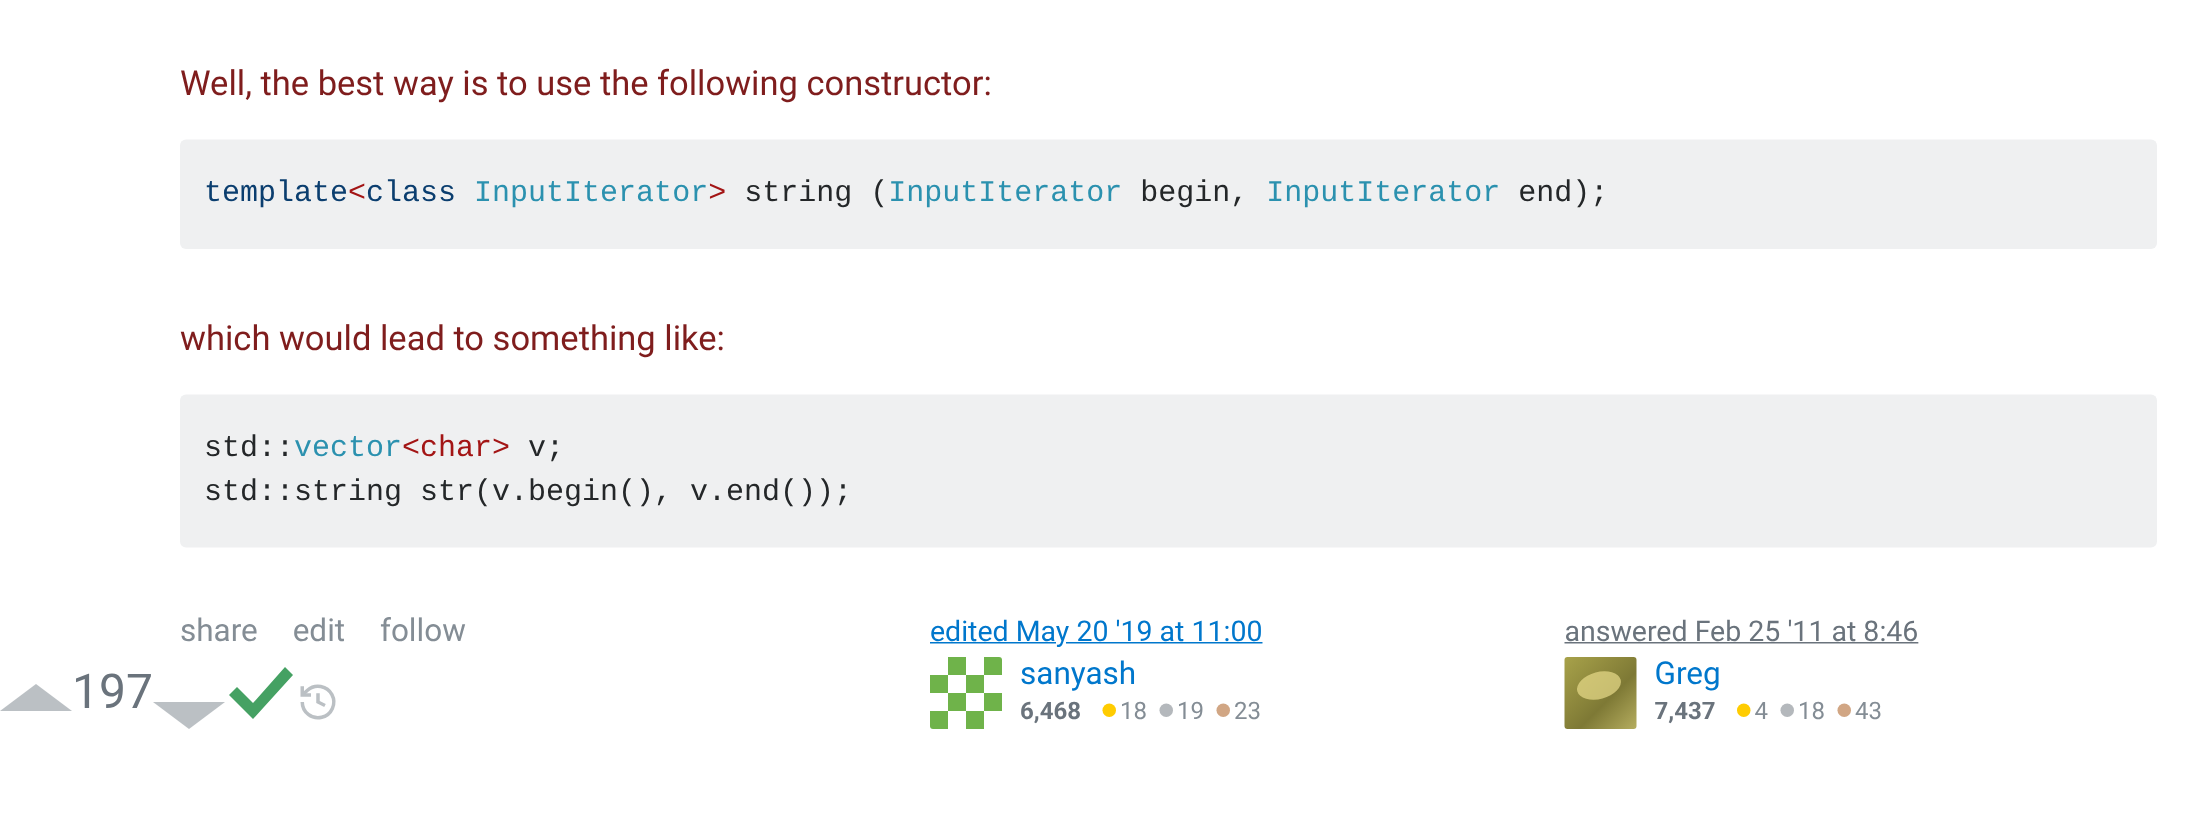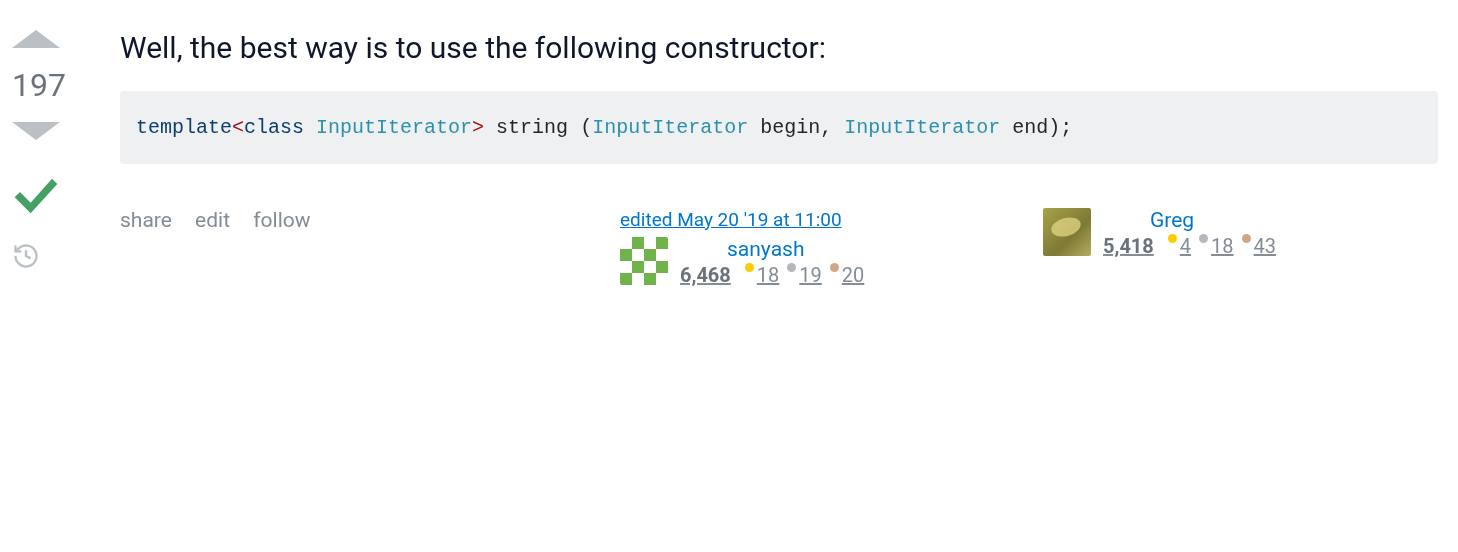--- a/index.html
+++ b/index.html
@@ -10,24 +10,23 @@
     color: #242729;
   }
   .answer {
     display: flex;
     padding: 20px 20px 20px 0;
     width: 1458px;
   }
   .vote-col {
     width: 120px;
     display: flex;
-    flex-direction: column;
-    align-items: flex-start;
+    flex-direction: row;
+    align-items: flex-end;
     padding-top: 10px;
-    padding-left: 12px;
   }
   .vote-arrow {
     width: 0; height: 0;
     cursor: pointer;
   }
   .vote-up {
     border-left: 24px solid transparent;
     border-right: 24px solid transparent;
     border-bottom: 18px solid #bbc0c4;
     margin-bottom: 12px;
@@ -52,23 +51,23 @@
     margin-top: 22px;
     color: #bbc0c4;
     cursor: pointer;
   }
   .history-icon svg { width: 28px; height: 28px; }
   .main-col {
     flex: 1;
     padding-top: 8px;
   }
   .body-text {
-    font-size: 30px;
-    color: #0f172a;
-    margin: 0 0 22px 0;
+    font-size: 23px;
+    color: #7f1d1d;
+    margin: 12px 0 22px 0;
     line-height: 1.35;
   }
   .code-block {
     background: #eff0f1;
     border-radius: 4px;
     padding: 22px 16px;
     margin: 0 0 44px 0;
     font-family: Consolas, Menlo, Monaco, "Courier New", monospace;
     font-size: 20px;
     line-height: 1.45;
@@ -137,27 +136,26 @@
     border-radius: 50%;
     transform: rotate(-15deg);
     opacity: 0.7;
   }
   .uc-details { display: flex; flex-direction: column; }
   .uc-name {
     color: #0077cc;
     font-size: 21px;
     cursor: pointer;
     margin-bottom: 2px;
-    margin-left: 47px;
   }
   .uc-stats {
     display: flex;
-    font-size: 20px;
+    align-items: center;
+    font-size: 16px;
     color: #848d95;
-    text-decoration: underline;
   }
   .uc-rep {
     font-weight: 700;
     color: #6a737c;
     margin-right: 6px;
   }
   .badge-dot {
     width: 9px; height: 9px;
     border-radius: 50%;
     display: inline-block;
@@ -190,21 +188,24 @@
         <polyline points="12 7 12 12 16 14"></polyline>
       </svg>
     </div>
   </div>
 
   <div class="main-col">
     <p class="body-text">Well, the best way is to use the following constructor:</p>
 
     <div class="code-block"><span class="kw">template</span><span class="lt">&lt;</span><span class="kw">class</span><span> </span><span class="cls">InputIterator</span><span class="lt">&gt;</span><span> string (</span><span class="cls">InputIterator</span><span> begin, </span><span class="cls">InputIterator</span><span> end);</span></div>
 
-
+    <p class="body-text">which would lead to something like:</p>
+
+    <div class="code-block"><span>std::</span><span class="cls">vector</span><span class="lt">&lt;</span><span class="lt">char</span><span class="lt">&gt;</span><span> v;</span>
+<span>std::string str(v.begin(), v.end());</span></div>
 
     <div class="bottom-row">
       <div class="actions">
         <span>share</span>
         <span>edit</span>
         <span>follow</span>
       </div>
 
       <div class="usercard">
         <div class="uc-action uc-action-link">edited May 20 '19 at 11:00</div>
@@ -212,33 +213,34 @@
           <span class="avatar avatar-sanyash"></span>
           <div class="uc-details">
             <span class="uc-name">sanyash</span>
             <div class="uc-stats">
               <span class="uc-rep">6,468</span>
               <span class="badge-dot gold"></span>
                 <span>18</span>
               <span class="badge-dot silver"></span>
                 <span>19</span>
               <span class="badge-dot bronze"></span>
-                <span>20</span>
+                <span>23</span>
             </div>
           </div>
         </div>
       </div>
 
       <div class="usercard">
+        <div class="uc-action">answered Feb 25 '11 at 8:46</div>
         <div class="uc-row">
           <span class="avatar avatar-greg"></span>
           <div class="uc-details">
             <span class="uc-name">Greg</span>
             <div class="uc-stats">
-              <span class="uc-rep">5,418</span>
+              <span class="uc-rep">7,437</span>
               <span class="badge-dot gold"></span>
                 <span>4</span>
               <span class="badge-dot silver"></span>
                 <span>18</span>
               <span class="badge-dot bronze"></span>
                 <span>43</span>
             </div>
           </div>
         </div>
       </div>

